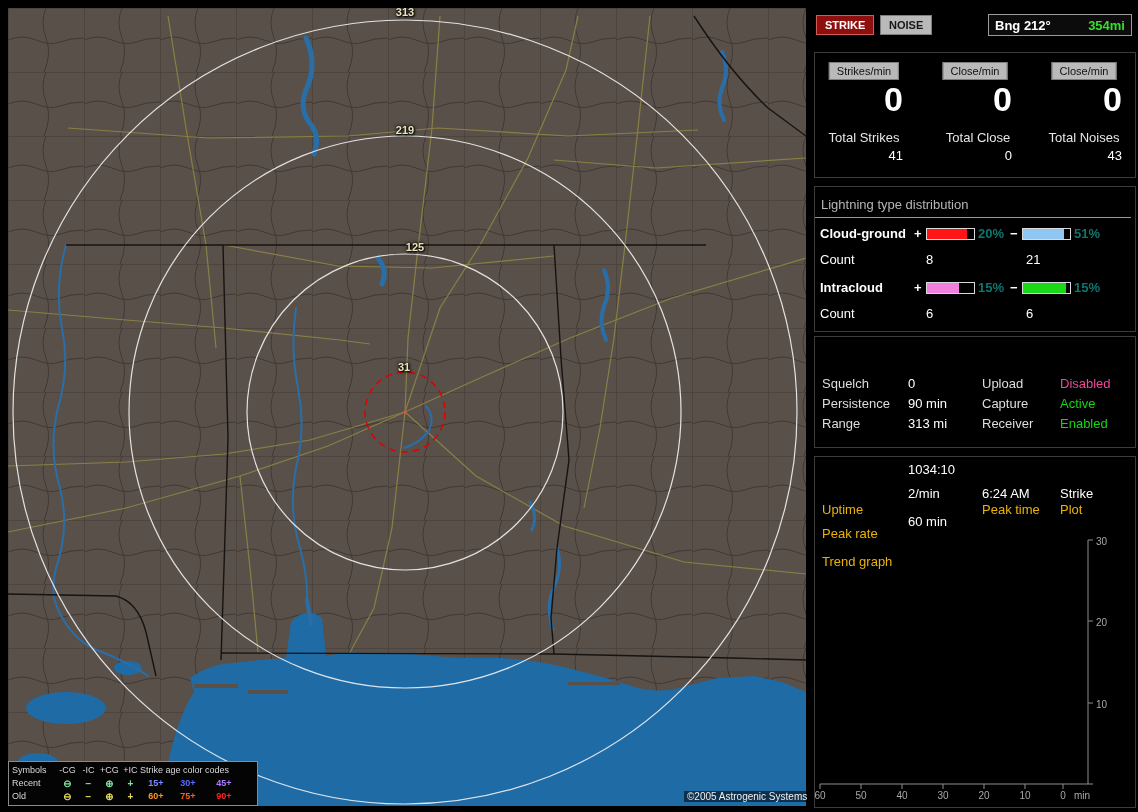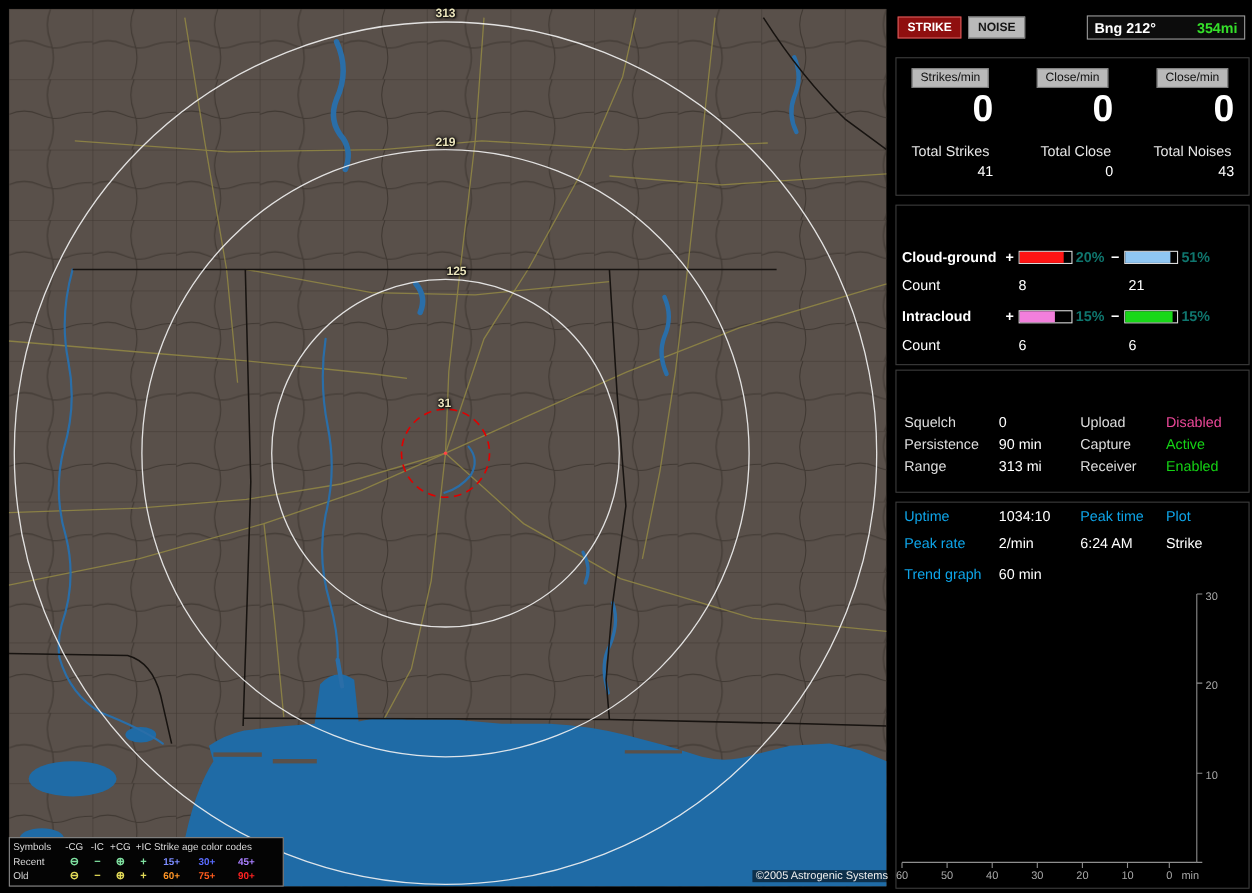--- a/index.html
+++ b/index.html
@@ -44,21 +44,21 @@
   .dlabel { font-weight:bold; color:#fff; white-space:nowrap; }
   .sign { color:#fff; font-weight:bold; }
   .bar { width:49px; height:12px; border:1px solid #d9d9d9; background:#000; }
   .bar .fill { height:100%; }
   .pct { font-weight:bold; color:#0f766e; }
   .cnt { color:#fff; }
   .datetime { color:#00ff00; font-weight:bold; font-size:16px; border-bottom:1px solid #3c3c3c;
               padding:3px 0 7px 5px; width:316px; white-space:nowrap; }
   .slabel { color:#dedede; white-space:nowrap; }
   .sval { color:#fff; white-space:nowrap; }
-  .glabel { color:#0ea5e9; white-space:nowrap; }
+  .glabel { color:#eab308; white-space:nowrap;margin-top:40px; }
   .tick { fill:#a8a8a8; font-size:10px; font-family:"Liberation Sans",sans-serif; }
 </style>
 </head>
 <body>
 
 <div class="screen">
 
   <div class="map-area">
     <svg viewBox="0 0 798 798" width="798" height="798">
       <defs>
@@ -177,20 +177,21 @@
     <div class="abs bigzero" style="left:120px;top:82px">0</div>
     <div class="abs bigzero" style="left:230px;top:82px">0</div>
     <div class="abs tlabel ctr" style="left:52px;top:130px">Total Strikes</div>
     <div class="abs tlabel ctr" style="left:166px;top:130px">Total Close</div>
     <div class="abs tlabel ctr" style="left:272px;top:130px">Total Noises</div>
     <div class="abs tval" style="left:11px;top:148px">41</div>
     <div class="abs tval" style="left:120px;top:148px">0</div>
     <div class="abs tval" style="left:230px;top:148px">43</div>
 
     <div class="abs section" style="top:186px;height:146px"></div>
+    <div class="abs disttitle" style="left:3px;top:197px;width:316px">Lightning type distribution</div>
 
     <div class="abs dlabel" style="left:8px;top:226px">Cloud-ground</div>
     <div class="abs sign" style="left:102px;top:226px">+</div>
     <div class="abs bar" style="left:114px;top:228px">
         <div class="fill" style="width: 86%; background-color: rgb(255, 21, 21);"></div>
       </div>
     <div class="abs pct" style="left:166px;top:226px">20%</div>
     <div class="abs sign" style="left:198px;top:226px">−</div>
     <div class="abs bar" style="left:210px;top:228px">
         <div class="fill" style="width: 88%; background-color: rgb(143, 198, 242);"></div>

